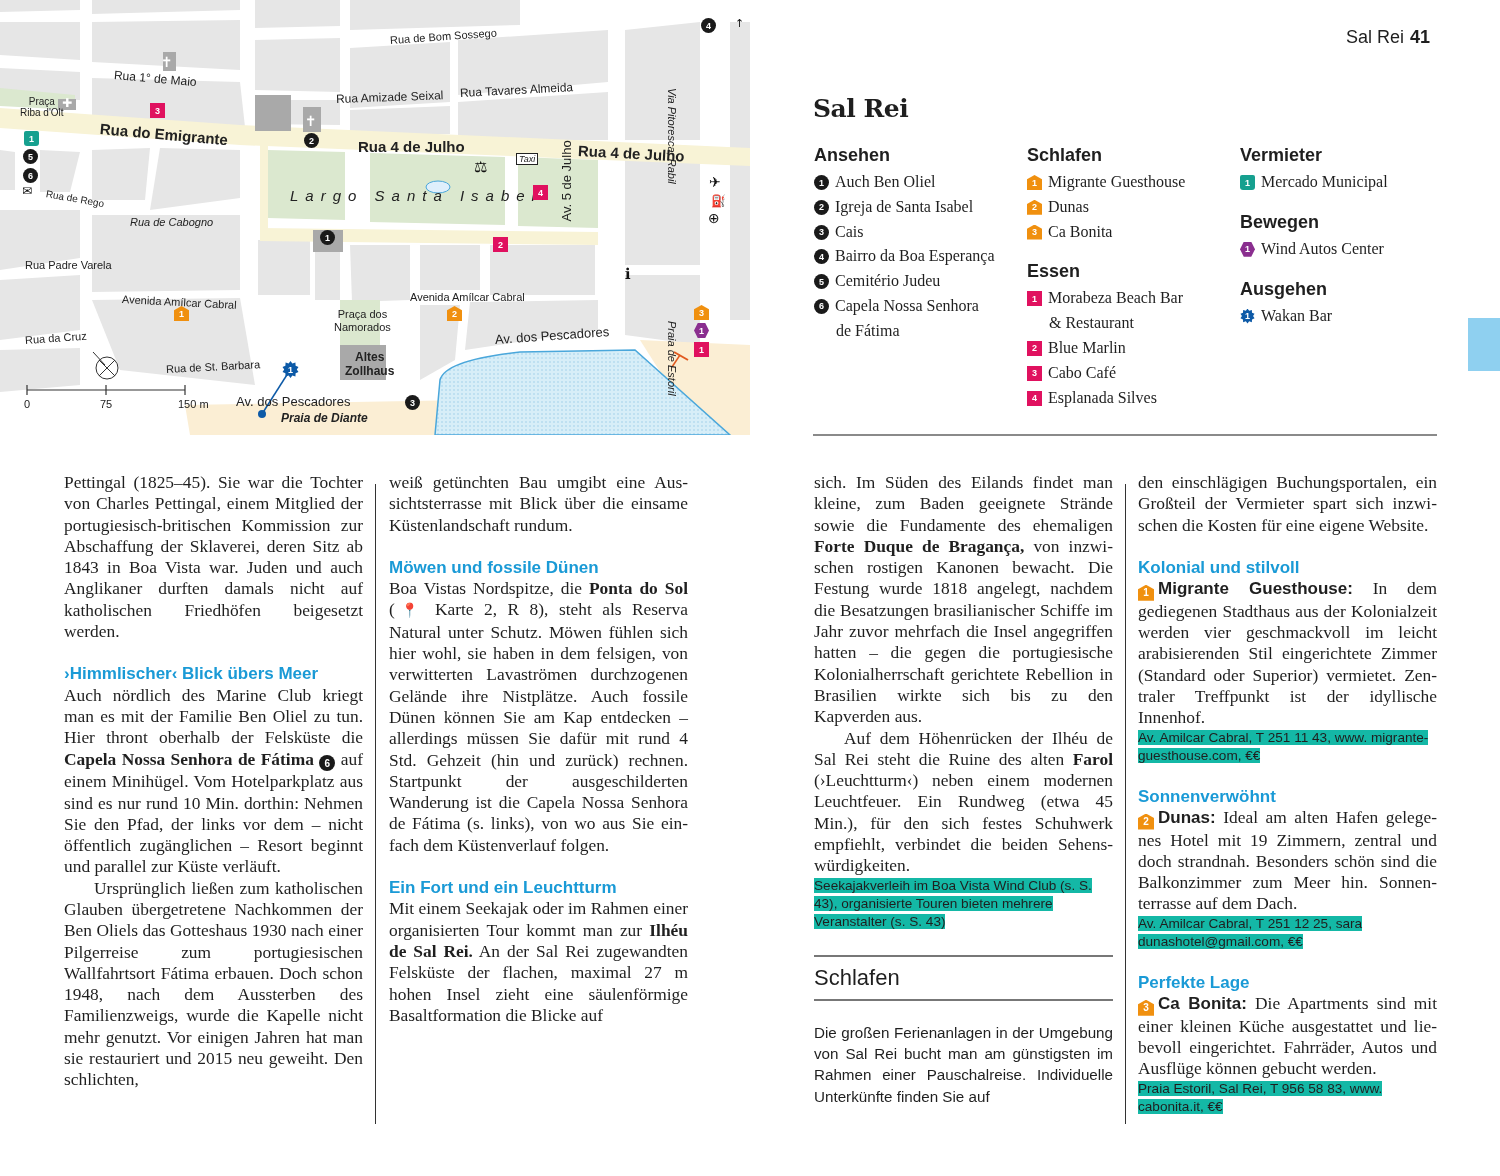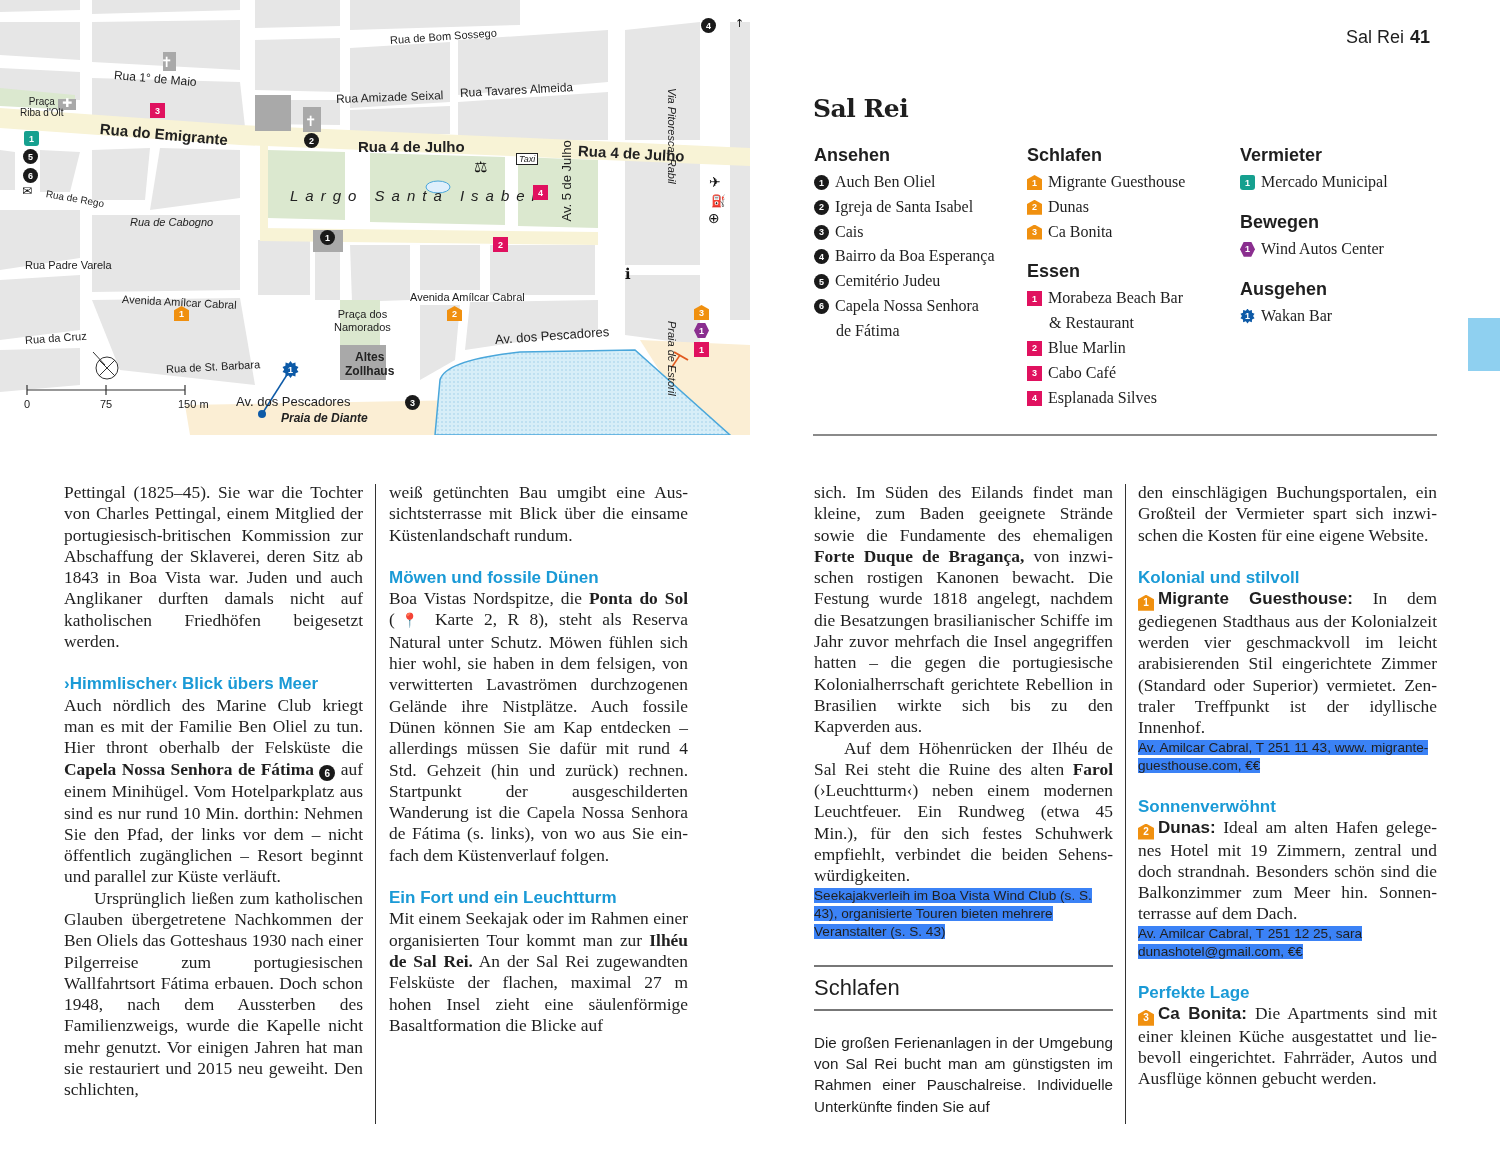--- a/index.html
+++ b/index.html
@@ -34,27 +34,27 @@
   #legend-title { position:absolute; left:813px; top:94px; font-family:"DejaVu Serif", serif; font-weight:bold; font-size:25px; letter-spacing:-0.5px; }
   .leg-col { position:absolute; top:145px; }
   .leg-head { font-family:"Liberation Sans", sans-serif; font-weight:bold; font-size:18px; margin:0 0 6px 0; height:22px; }
   .leg-item { display:flex; align-items:flex-start; height:24.8px; font-family:"Liberation Serif", serif; font-size:16px; }
   .leg-item .marker { position:relative; flex:0 0 auto; margin-right:6px; margin-top:2px; }
   .leg-item .txt { line-height:24.8px; margin-top:-3px; }
   .leg-gap { height:14px; }
   #legend-rule { position:absolute; left:813px; top:434px; width:624px; height:2px; background:#8a8a8a; }
 
   
-  .col { position:absolute; top:482px; width:299px; font-family:"Liberation Serif", serif; font-size:17.4px; line-height:21.3px; text-align:justify; hyphens:manual; }
+  .col { position:absolute; top:472px; width:299px; font-family:"Liberation Serif", serif; font-size:17.4px; line-height:21.3px; text-align:justify; hyphens:manual; }
   .col p { margin:0; }
   .col p.indent { text-indent:30px; }
   .col .sub { font-family:"Liberation Sans", sans-serif; font-weight:bold; color:#1a9ad6; font-size:17px; margin-top:21px; line-height:21.3px; text-align:left; }
   .col .sans { font-family:"Liberation Sans", sans-serif; font-size:15.2px; line-height:21.3px; }
   .col .info { font-family:"Liberation Sans", sans-serif; font-size:13.6px; line-height:18px; text-align:left; }
-  .col .info span { background:#3b82f6; }
+  .col .info span { background:#14b8a6; }
   .col .h2 { font-family:"DejaVu Serif", serif; font-weight:bold; font-size:23px; line-height:38px; border-top:2px solid #777; border-bottom:2px solid #777; margin-top:28px; padding:2px 0 2px 0; text-align:left; letter-spacing:-0.5px; }
   .col .h2sans { font-family:"Liberation Sans", sans-serif; font-size:22px; line-height:38px; border-top:2px solid #777; border-bottom:2px solid #777; margin-top:24px; padding:2px 0; text-align:left; }
   .col b { font-weight:bold; }
   .inline-marker { display:inline-flex; width:16px; height:16px; vertical-align:-2px; align-items:center; justify-content:center; font-family:"Liberation Sans", sans-serif; font-size:10px; font-weight:bold; color:#fff; }
   .inline-marker.circle { border-radius:50%; background:#1a1a1a; }
   .inline-marker.house { background:#f0900f; clip-path:polygon(50% 0,100% 28%,100% 100%,0 100%,0 28%); margin-right:4px; }
   .col-rule { position:absolute; width:1px; background:#333; }
   .bold-sans { font-family:"Liberation Sans", sans-serif; font-weight:bold; font-size:17px; }
 </style>
 </head>
@@ -374,13 +374,14 @@
   <div class="sub">Kolonial und stilvoll</div>
   <p><span class="inline-marker house">1</span><span class="bold-sans">Migrante Guesthouse:</span><span> In dem gediegenen Stadthaus aus der Kolonial­zeit werden vier geschmackvoll im leicht arabisierenden Stil eingerichtete Zimmer (Standard oder Superior) vermietet. Zen­traler Treffpunkt ist der idyllische Innenhof.</span></p>
   <div class="info"><span>Av. Amilcar Cabral, T 251 11 43, www. migrante-guesthouse.com, €€</span></div>
 
   <div class="sub">Sonnenverwöhnt</div>
   <p><span class="inline-marker house">2</span><span class="bold-sans">Dunas:</span><span> Ideal am alten Hafen gelege­nes Hotel mit 19 Zimmern, zentral und doch strandnah. Besonders schön sind die Balkonzimmer zum Meer hin. Sonnen­terrasse auf dem Dach.</span></p>
   <div class="info"><span>Av. Amilcar Cabral, T 251 12 25, sara dunashotel@gmail.com, €€</span></div>
 
   <div class="sub">Perfekte Lage</div>
   <p><span class="inline-marker house">3</span><span class="bold-sans">Ca Bonita:</span><span> Die Apartments sind mit einer kleinen Küche ausgestattet und lie­bevoll eingerichtet. Fahrräder, Autos und Ausflüge können gebucht werden.</span></p>
+  <div class="info"><span>Praia Estoril, Sal Rei, T 956 58 83, www. cabonita.it, €€</span></div>
 </div>
 
 </body></html>

